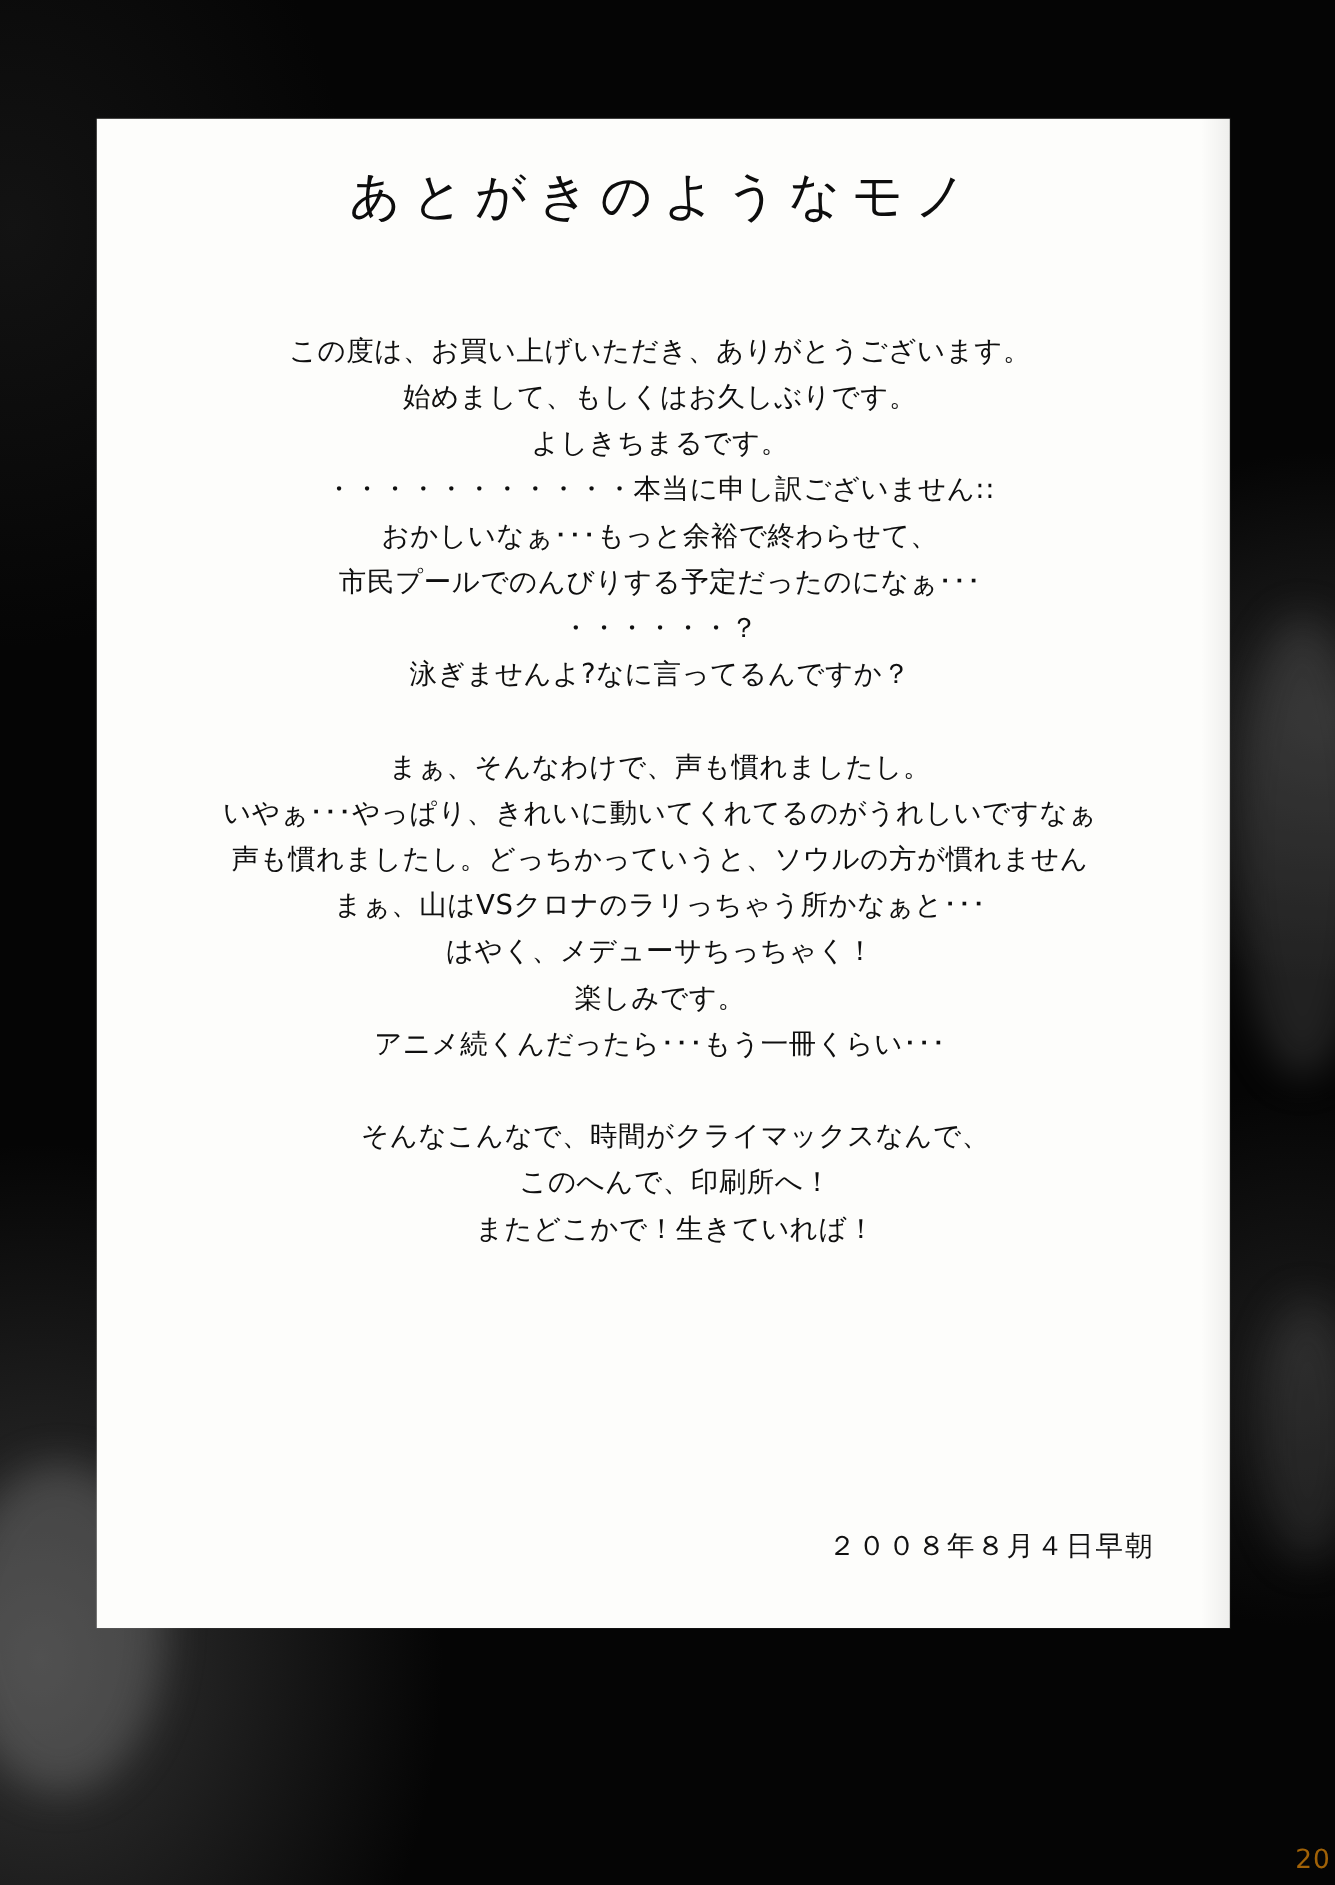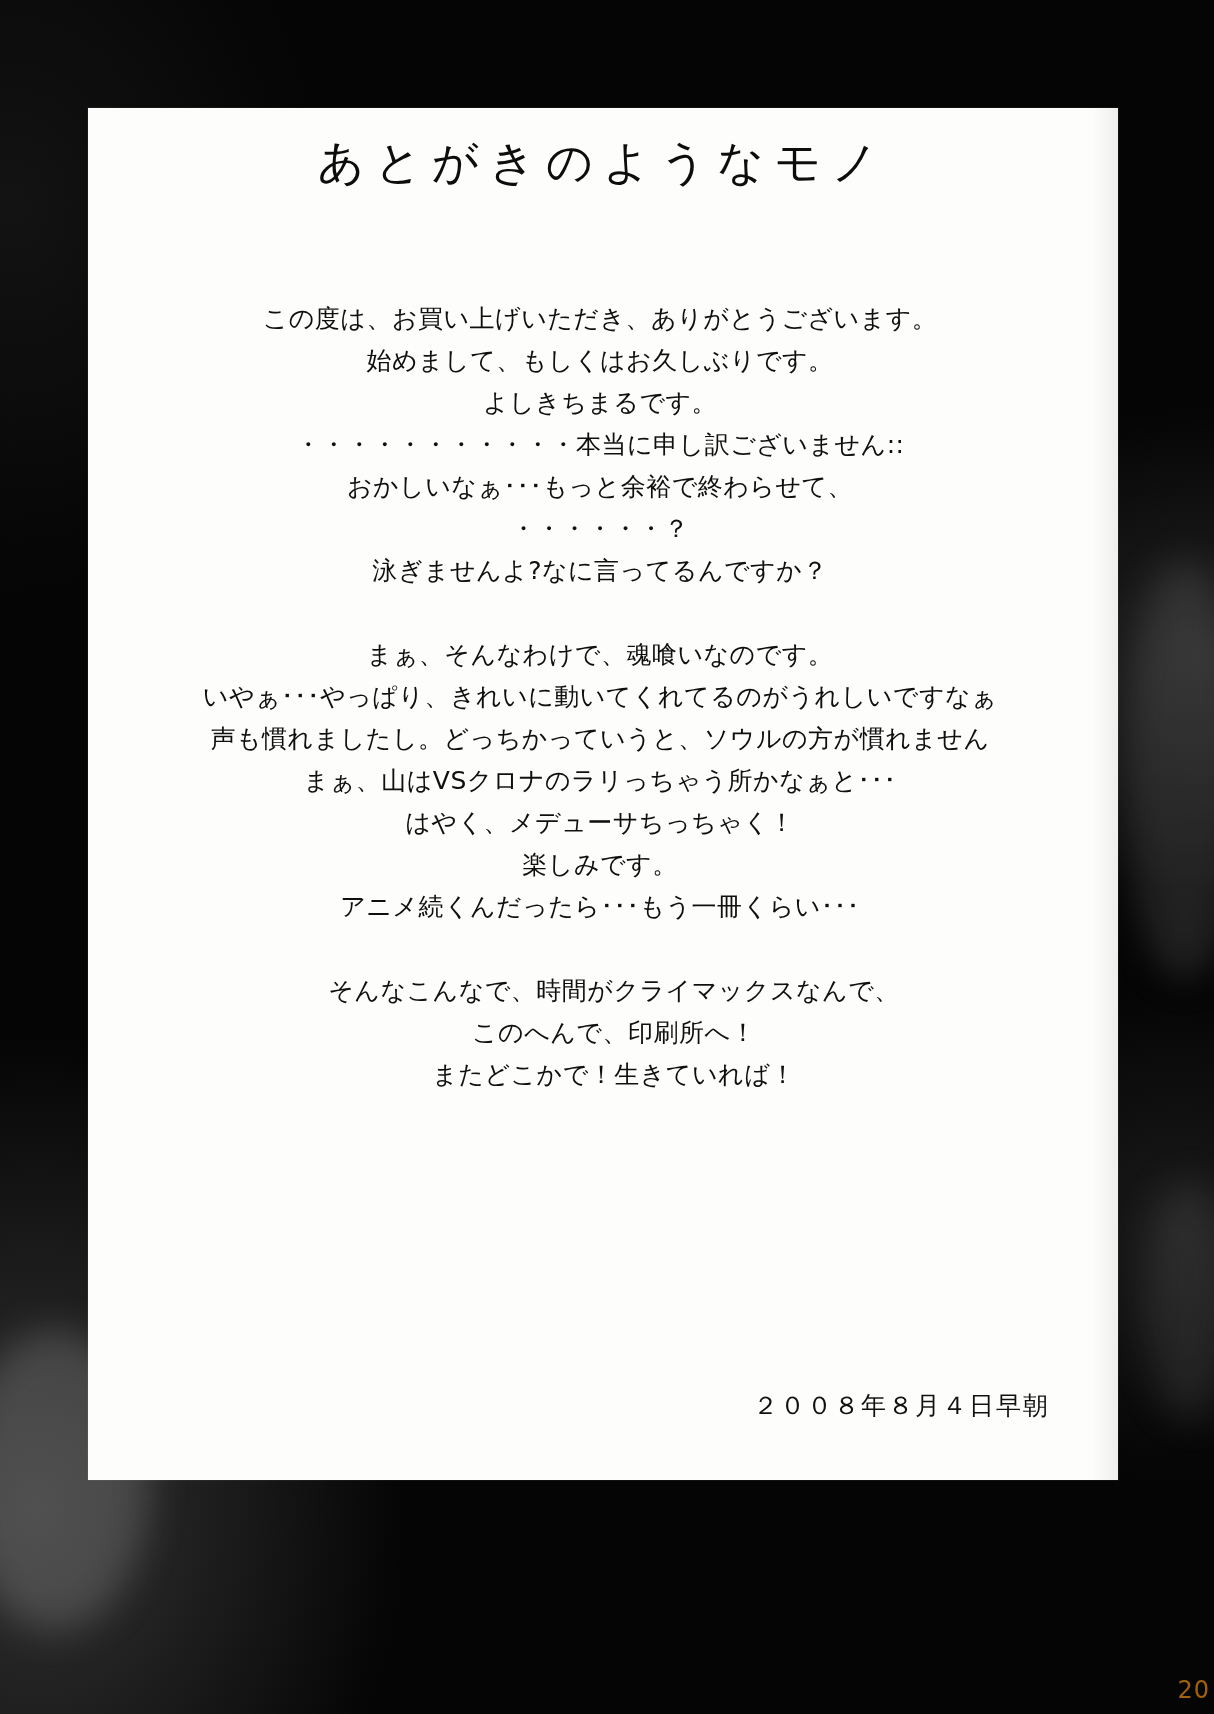--- a/index.html
+++ b/index.html
@@ -47,21 +47,21 @@
     width: 26px;
     height: 100%;
     background: linear-gradient(to right, rgba(0,0,0,0) 0%, rgba(0,0,0,0.06) 100%);
     pointer-events: none;
   }
 
   #afterword-title {
     position: absolute;
     left: 0;
     right: 0;
-    top: 24px;
+    top: 40px;
     text-align: center;
     font-family: "DejaVu Sans", sans-serif;
     font-size: 46px;
     letter-spacing: 10px;
     color: #0d0d0d;
     font-weight: 400;
   }
 
   #body-text {
     position: absolute;
@@ -137,26 +137,27 @@
   <div id="afterword-title">あとがきのようなモノ</div>
 
   <div id="body-text">
 
     <div class="para">
       <div class="line">この度は、お買い上げいただき、ありがとうございます。</div>
       <div class="line">始めまして、もしくはお久しぶりです。</div>
       <div class="line">よしきちまるです。</div>
       <div class="line">・・・・・・・・・・・本当に申し訳ございません::</div>
       <div class="line">おかしいなぁ･･･もっと余裕で終わらせて、</div>
+      <div class="line">市民プールでのんびりする予定だったのになぁ･･･</div>
       <div class="line">・・・・・・？</div>
       <div class="line">泳ぎませんよ?なに言ってるんですか？</div>
     </div>
 
     <div class="para">
-      <div class="line">まぁ、そんなわけで、魂喰いなのです。</div>
+      <div class="line">まぁ、そんなわけで、声も慣れましたし。</div>
       <div class="line">いやぁ･･･やっぱり、きれいに動いてくれてるのがうれしいですなぁ</div>
       <div class="line">声も慣れましたし。どっちかっていうと、ソウルの方が慣れません</div>
       <div class="line">まぁ、山はVSクロナのラリっちゃう所かなぁと･･･</div>
       <div class="line">はやく、メデューサちっちゃく！</div>
       <div class="line">楽しみです。</div>
       <div class="line">アニメ続くんだったら･･･もう一冊くらい･･･</div>
     </div>
 
     <div class="para">
       <div class="line">そんなこんなで、時間がクライマックスなんで、</div>

